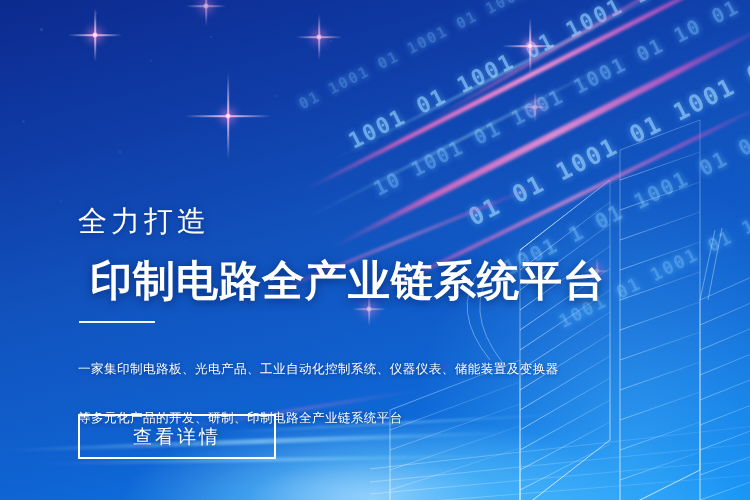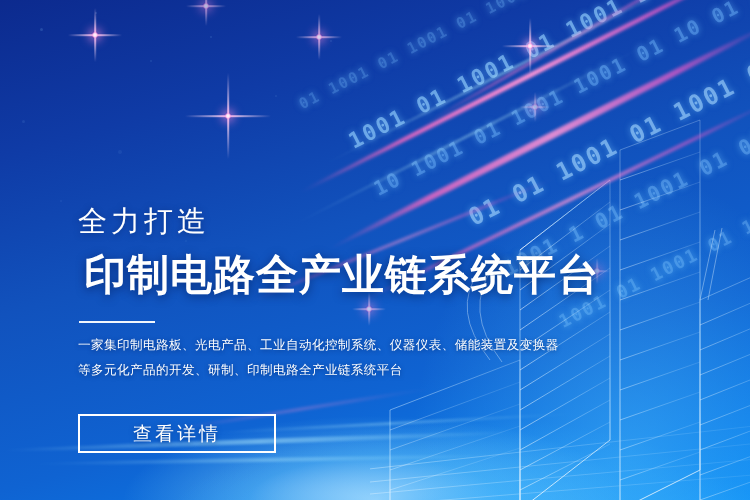--- a/index.html
+++ b/index.html
@@ -109,24 +109,24 @@
   }
   .divider{
     position:absolute;left:1px;top:313px;width:76px;height:2px;background:#ffffff;opacity:.95;
   }
   .desc{
     position:absolute;left:0;top:325px;width:480px;
     font-size:12.6px;line-height:25px;color:#ffffff;font-weight:400;
     letter-spacing:.4px;
     text-shadow:0 1px 4px rgba(0,30,90,.6);
   }
-  .desc div{white-space:nowrap;}
+  .desc div{white-space:nowrap;margin-top:24px;}
 
   .cta{
-    position:absolute;left:0;top:406px;width:198px;height:39px;
+    position:absolute;left:0;top:406px;width:198px;height:45px;
     border:2px solid #ffffff;background:transparent;
     display:flex;align-items:center;justify-content:center;
     color:#ffffff;font-size:19px;letter-spacing:3px;font-weight:400;
     box-sizing:border-box;cursor:pointer;
     text-shadow:0 1px 5px rgba(0,30,90,.5);
   }
 </style>
 </head>
 <body>
 
@@ -314,21 +314,21 @@
     <div class="spark" style="left:584px;top:258px;width:26px;height:26px;opacity:.55">
       <i class="h"></i>
         <i class="v"></i>
         <i class="core"></i>
     </div>
   </div>
 
   <div class="content">
     <div class="eyebrow">全力打造</div>
 
-    <h1 class="headline" style="margin:6px;">印制电路全产业链系统平台</h1>
+    <h1 class="headline" style="margin:12px;">印制电路全产业链系统平台</h1>
 
     <div class="divider"></div>
 
     <div class="desc">
       <div>一家集印制电路板、光电产品、工业自动化控制系统、仪器仪表、储能装置及变换器</div>
       <div>等多元化产品的开发、研制、印制电路全产业链系统平台</div>
     </div>
 
     <div class="cta">查看详情</div>
   </div>

